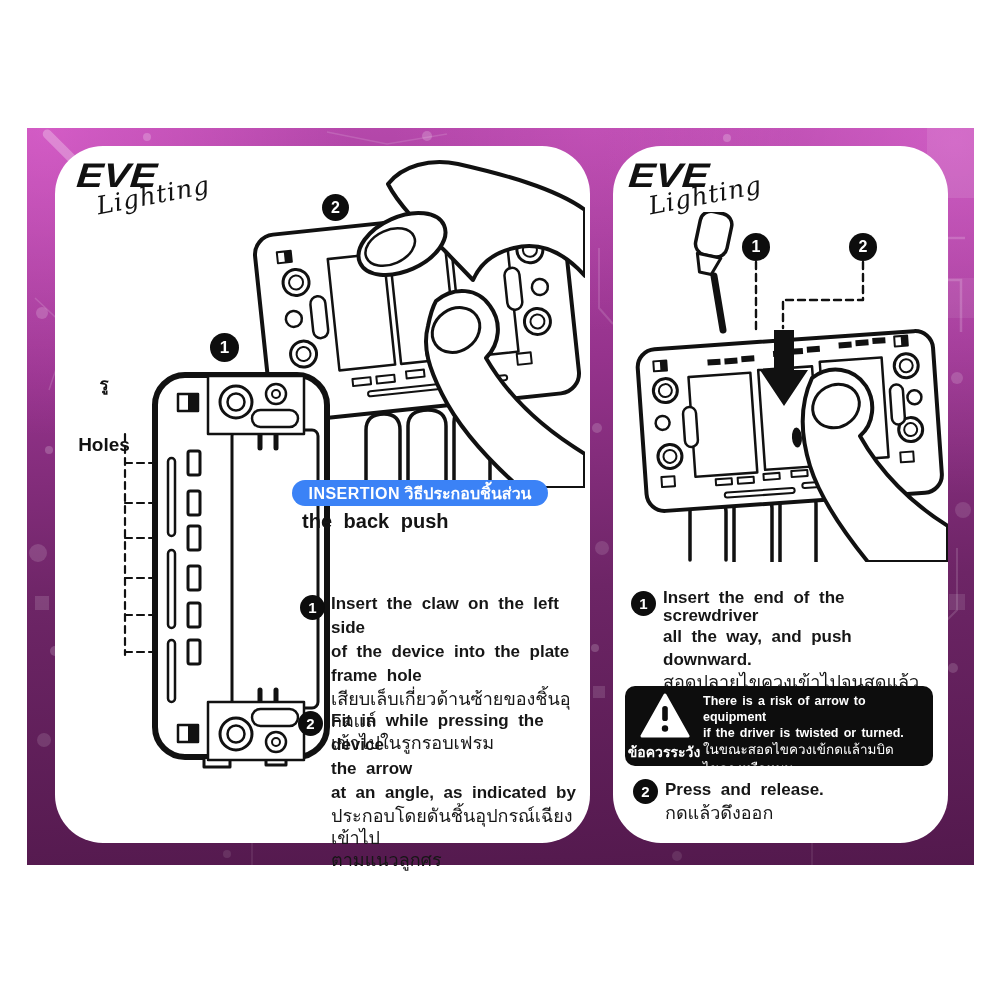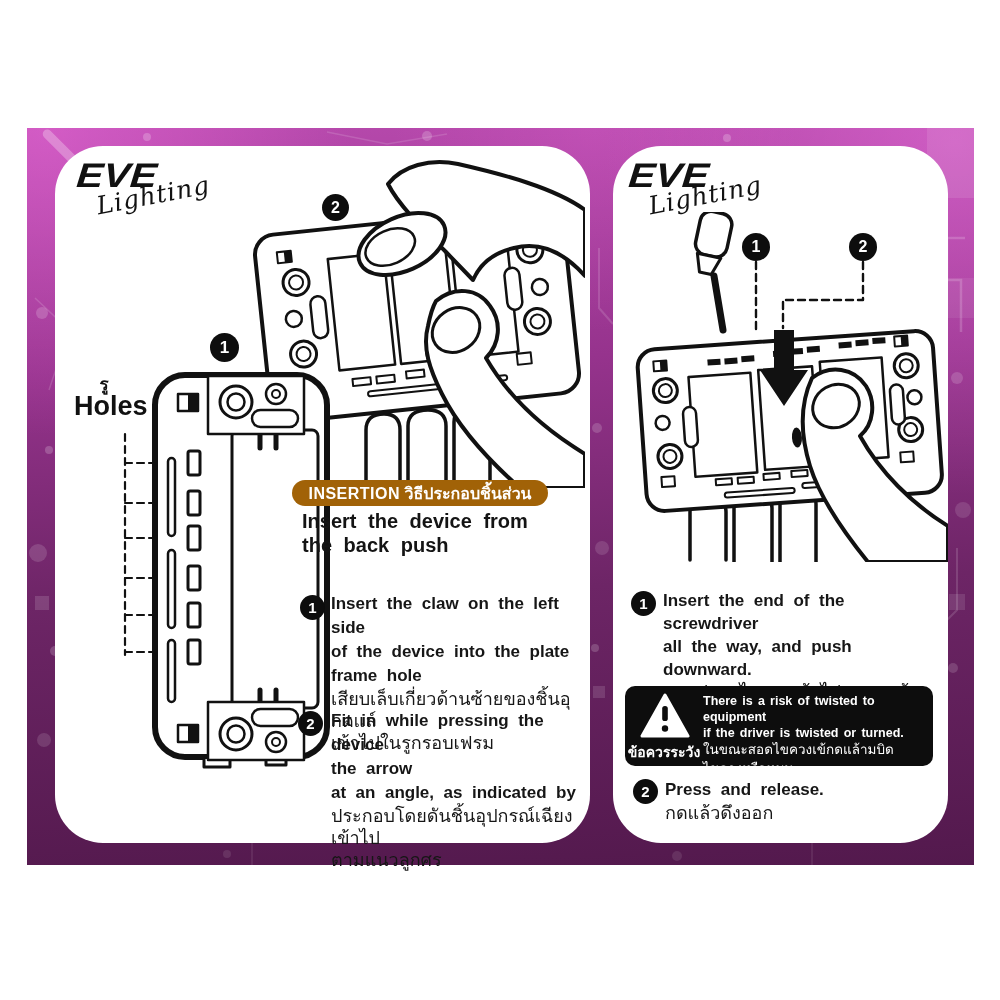--- a/index.html
+++ b/index.html
@@ -35,35 +35,35 @@
     margin:2px 0 0 16px; letter-spacing:1px;
   }
 
   .marker {
     position:absolute; background:#0d0d0d; color:#fff; border-radius:50%;
     display:flex; align-items:center; justify-content:center;
     font-weight:700;
   }
 
   .pill {
-    position:absolute; background:#a16207; color:#fff; border-radius:14px;
+    position:absolute; background:#3b82f6; color:#fff; border-radius:14px;
     display:flex; flex-direction:column; align-items:center; justify-content:center;
     text-align:center; font-weight:700;
   }
   .pill .en { letter-spacing:.5px; }
 
   .h-en { font-weight:700; font-size:20px; line-height:24px; color:#141414; word-spacing:.30em; }
   .h-th { font-size:23px; line-height:30px; color:#141414; margin-top:3px; }
 
   .step-text .en { font-weight:700; font-size:17px; line-height:24px; color:#161616; word-spacing:.28em; }
   .step-text .th { font-size:18px; line-height:22px; color:#161616; }
 
   .holes-label { position:absolute; text-align:center; color:#111; font-weight:700; }
   .holes-th { font-size:17px; line-height:18px; }
-  .holes-en { font-size:27px; line-height:24px; }
+  .holes-en { font-size:19px; line-height:24px;margin-top:39px; }
 
   .warning {
     position:absolute; background:#0d0d0d; border-radius:10px; color:#fff;
   }
   .warn-text { position:absolute; left:78px; top:7px; width:224px; }
   .warn-text .en { font-weight:700; font-size:12.5px; line-height:16px; word-spacing:.14em; }
   .warn-text .th { font-size:13.5px; line-height:18.5px; }
   .warn-label { position:absolute; left:0; top:55px; width:78px; text-align:center; font-weight:700; font-size:14px; }
 
   svg { display:block; }
@@ -225,21 +225,20 @@
   </svg>
 
   <div class="pill" style="left:292px; top:480px; width:256px; height:26px; font-size:16px;">
     <div>
       <span class="en">INSERTION</span>
       <span>วิธีประกอบชิ้นส่วน</span>
     </div>
   </div>
 
   <div class="abs" style="left:302px; top:509px; width:260px;">
-    <div class="h-en">Insert the device from</div>
     <div class="h-en">the back push</div>
   </div>
 
   <div class="marker" style="left:300px; top:595px; width:25px; height:25px; font-size:15px;">1</div>
   <div class="abs step-text" style="left:331px; top:592px; width:256px;">
     <div class="en">Insert the claw on the left side</div>
     <div class="en">of the device into the plate</div>
     <div class="en">frame hole</div>
     <div class="th">เสียบเล็บเกี่ยวด้านซ้ายของชิ้นอุกดแล์</div>
     <div class="th">เข้าไปในรูกรอบเฟรม</div>
@@ -325,35 +324,35 @@
     <path class="wh" stroke-width="4" d="M184,166 C202,152 226,156 238,174 C248,190 246,212 232,224 C252,260 284,292 320,314 L320,350 L240,350 C214,318 192,286 182,254 C174,228 170,196 184,166 Z"></path>
     <ellipse class="ln" stroke-width="3" cx="208" cy="194" rx="24" ry="21" transform="rotate(-30 208 194)"></ellipse>
   </svg>
 
   <div class="marker" style="left:742px; top:233px; width:28px; height:28px; font-size:16px;">1</div>
   <div class="marker" style="left:849px; top:233px; width:28px; height:28px; font-size:16px;">2</div>
 
 
   <div class="marker" style="left:631px; top:591px; width:25px; height:25px; font-size:15px;">1</div>
   <div class="abs step-text" style="left:663px; top:589px; width:270px;">
-    <div class="en" style="line-height:23px;">Insert the end of the screwdriver</div>
+    <div class="en" style="line-height:18px;">Insert the end of the screwdriver</div>
     <div class="en" style="line-height:23px;">all the way, and push downward.</div>
     <div class="th">สอดปลายไขควงเข้าไปจนสุดแล้วกดปลาย</div>
     <div class="th">ไขควงลงเล็กน้อย</div>
   </div>
 
   <div class="warning" style="left:625px; top:686px; width:308px; height:80px;">
     <svg class="abs" style="left:15px; top:7px;" width="50" height="46" viewBox="0 0 50 46">
       <path d="M25,2 L48,43 H2 Z" fill="#fff" stroke="#fff" stroke-width="3" stroke-linejoin="round"></path>
       <rect x="22.2" y="13" width="5.6" height="15" rx="2.6" fill="#0d0d0d"></rect>
       <circle cx="25" cy="35.5" r="3.2" fill="#0d0d0d"></circle>
     </svg>
     <div class="warn-label">ข้อควรระวัง</div>
     <div class="warn-text">
-      <div class="en">There is a risk of twisted to equipment</div>
+      <div class="en">There is a risk of arrow to equipment</div>
       <div class="en" style="">if the driver is twisted or turned.</div>
       <div class="th">ในขณะสอดไขควงเข้กดแล้ามบิดไขควงหรือหมุน</div>
       <div class="th">อาจทำให้เสียหายได้</div>
     </div>
   </div>
 
   <div class="marker" style="left:633px; top:779px; width:25px; height:25px; font-size:15px;">2</div>
   <div class="abs step-text" style="left:665px; top:778px; width:265px;">
     <div class="en" style="line-height:24px;">Press and release.</div>
     <div class="th">กดแล้วดึงออก</div>

